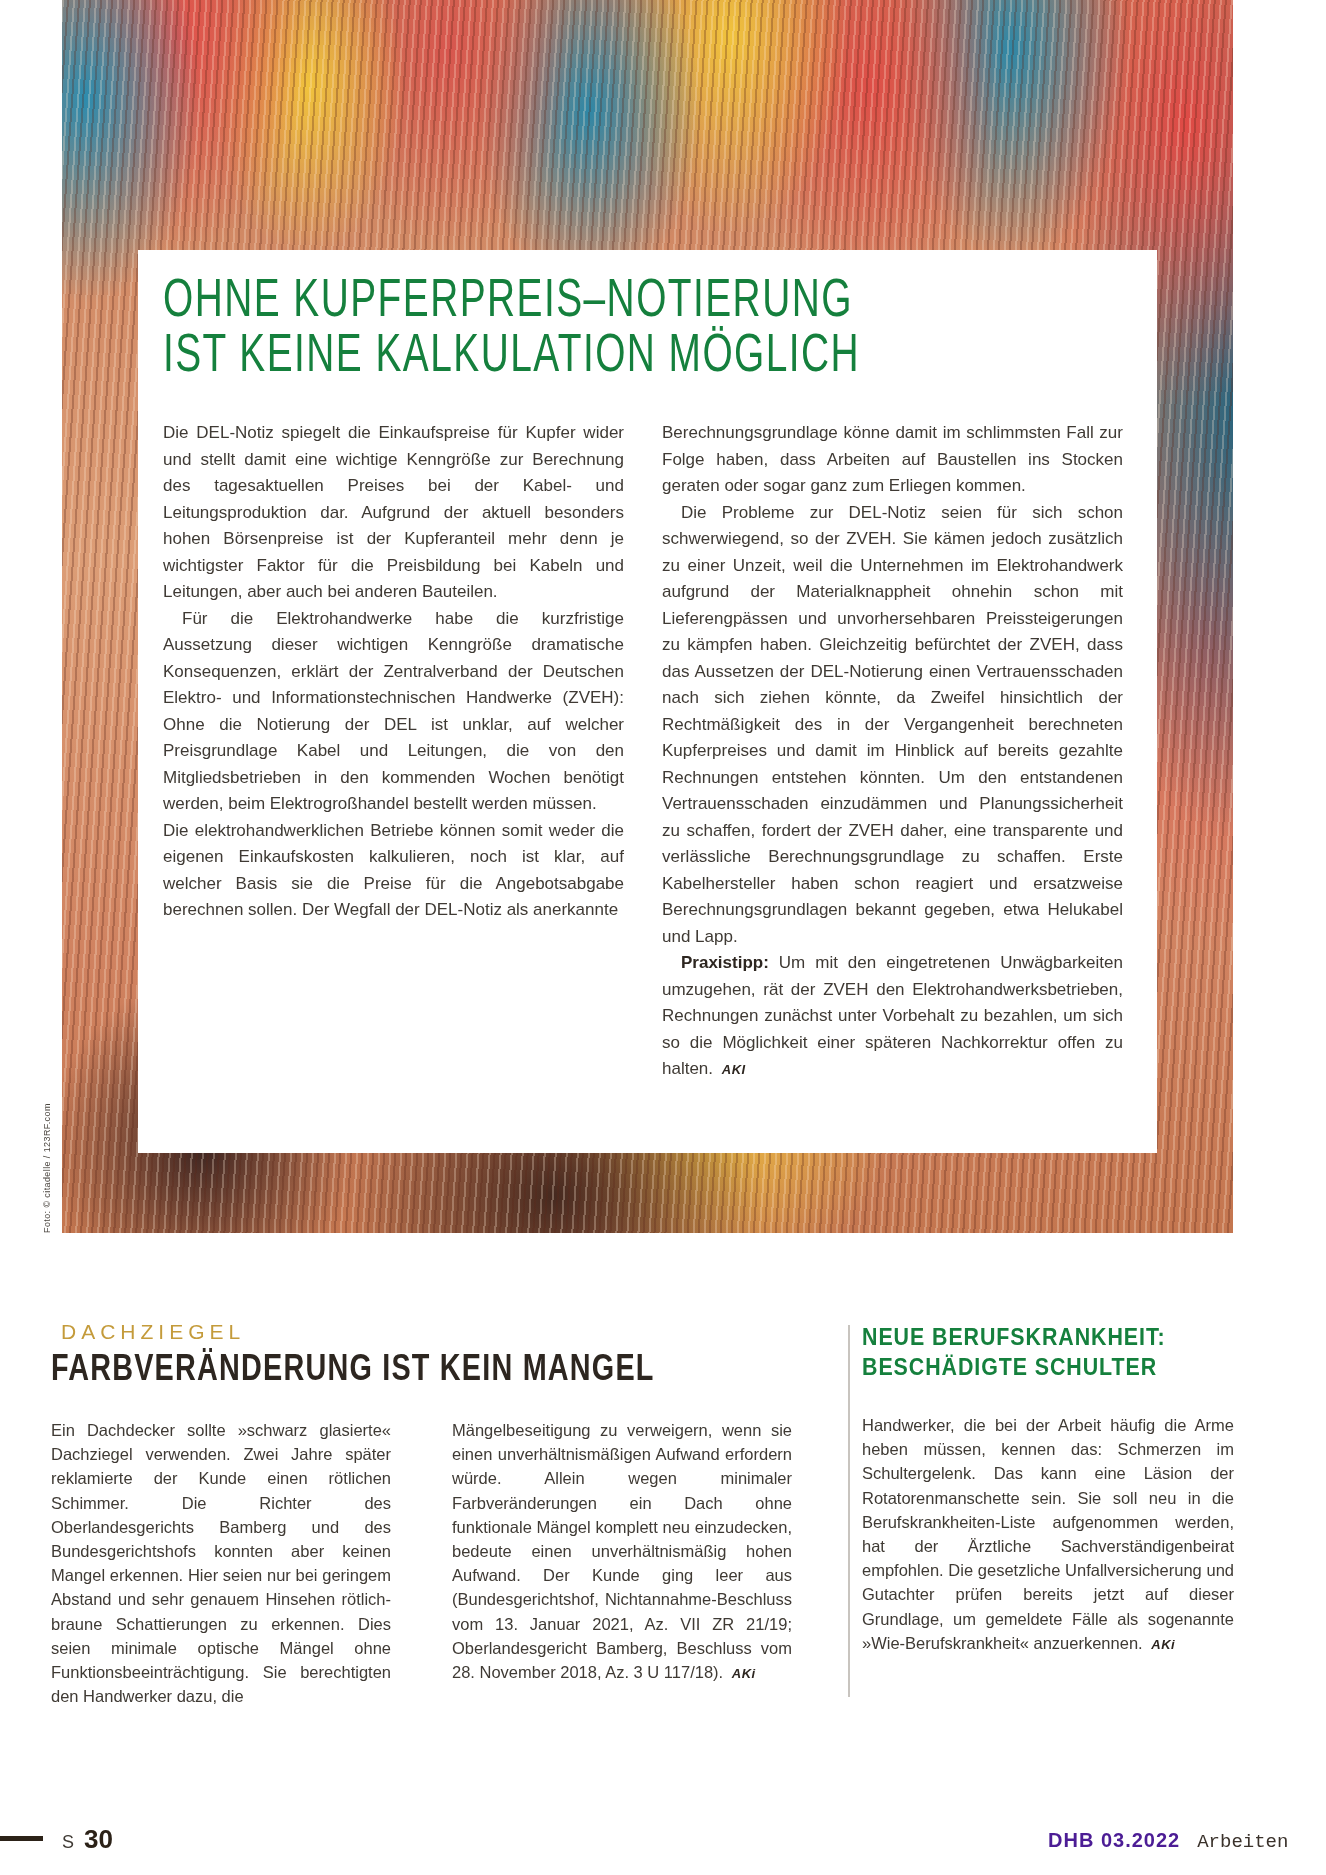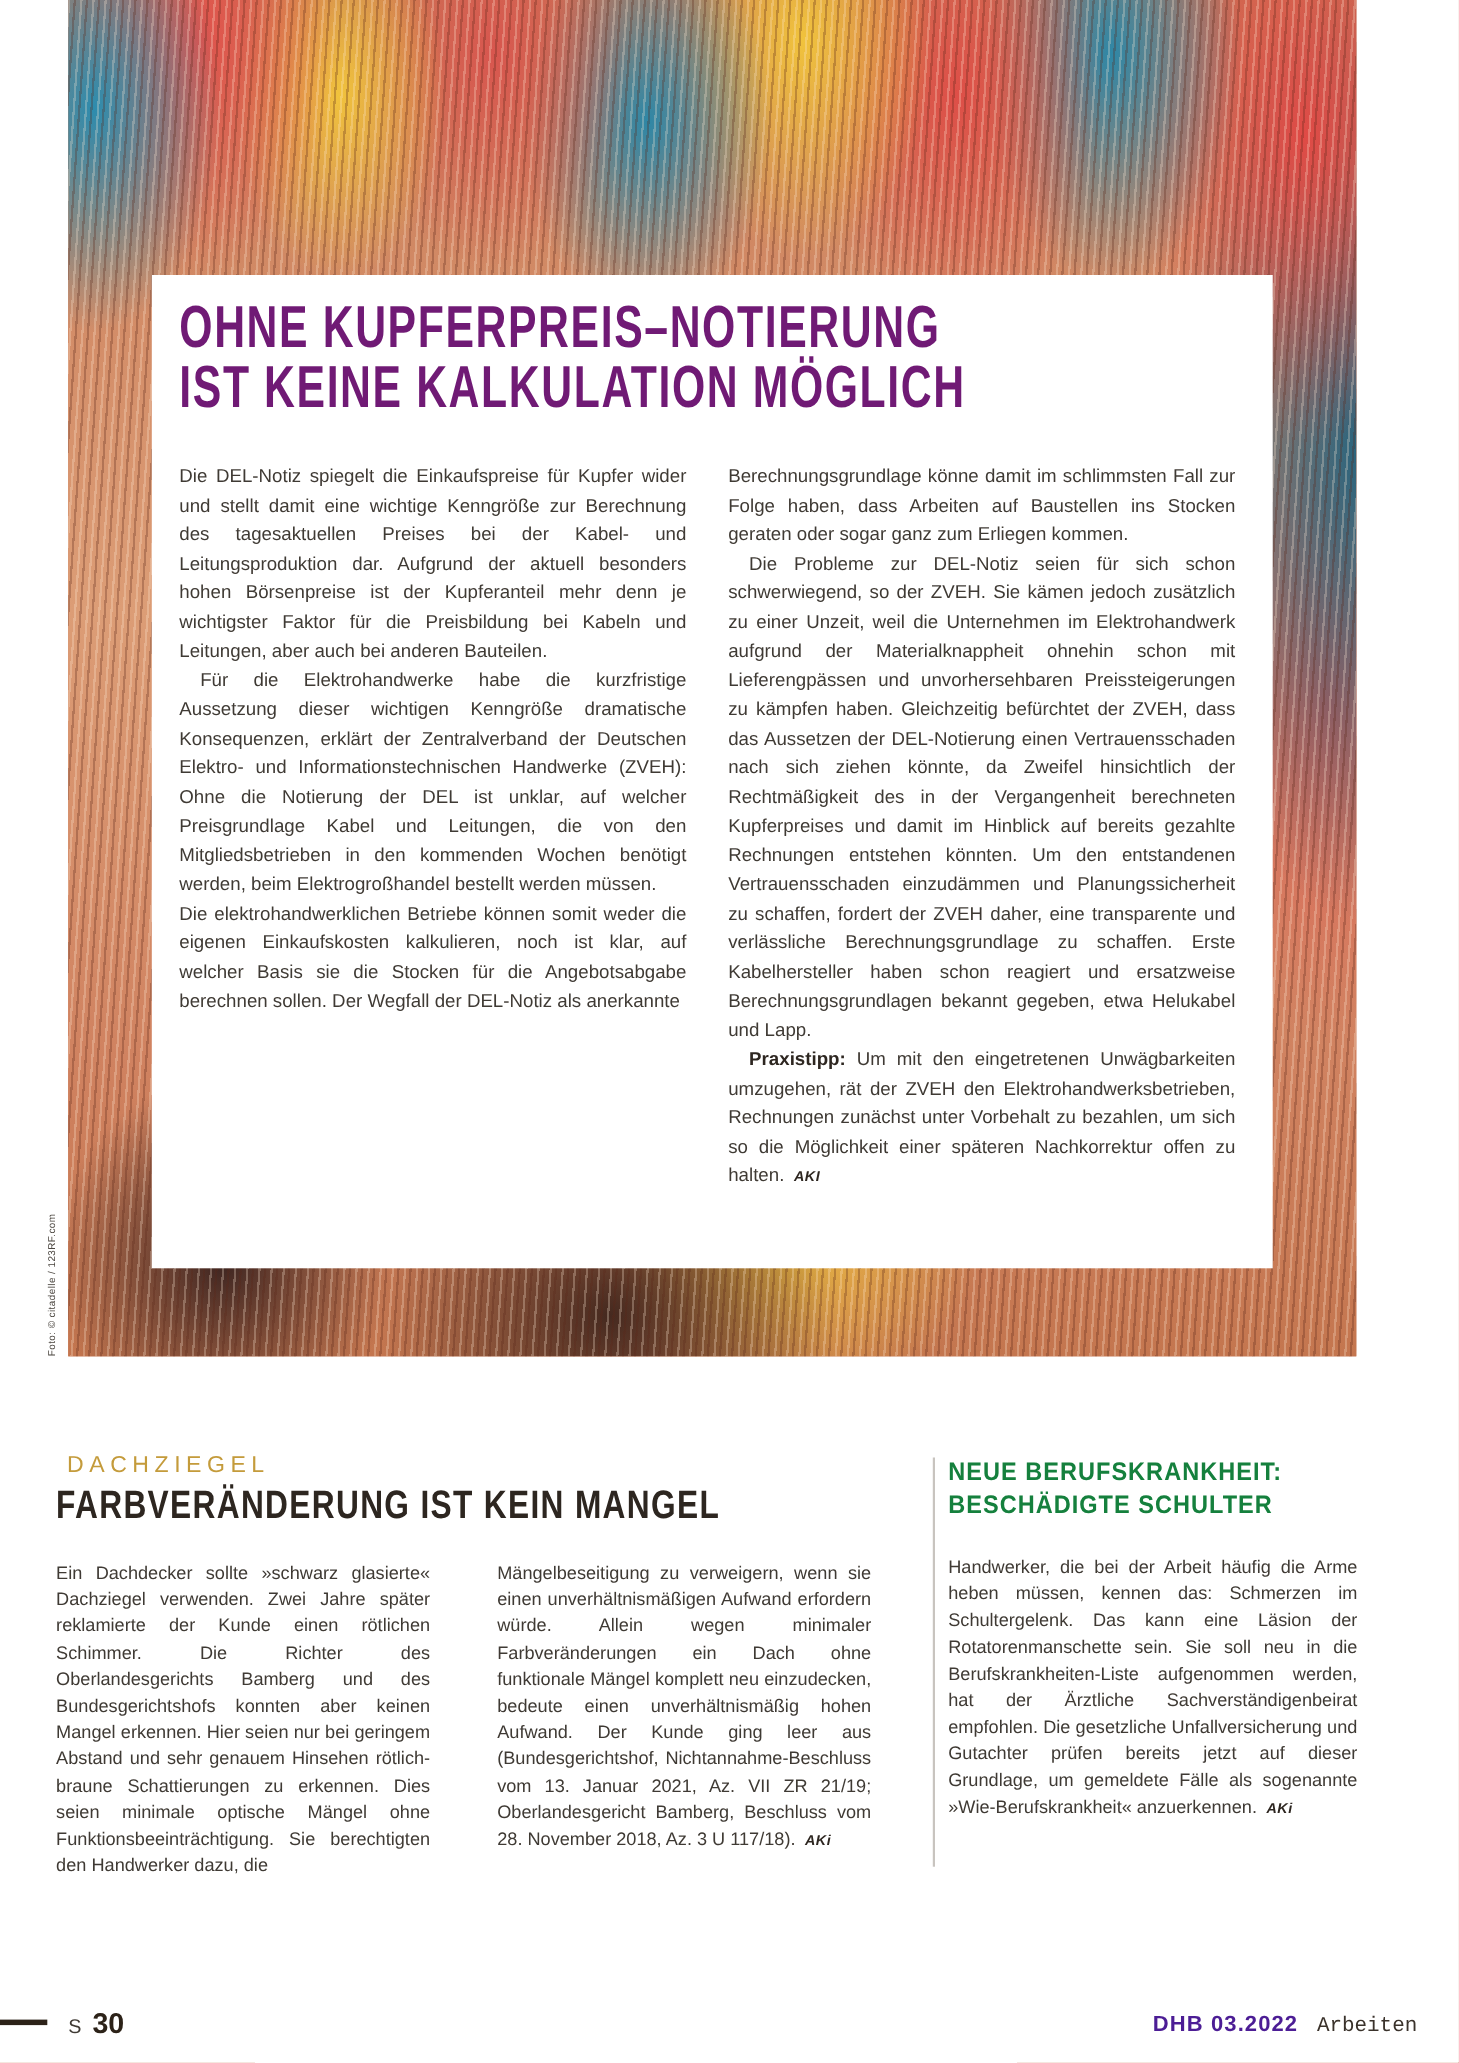--- a/index.html
+++ b/index.html
@@ -22,21 +22,21 @@
       radial-gradient(260px 620px at 101% 33%, #20627e 0%, rgba(32,98,126,0) 70%),
       radial-gradient(230px 500px at 98% 52%, #da5a50 0%, rgba(218,90,80,0) 62%),
       radial-gradient(300px 280px at 42% 97%, #45291f 0%, rgba(69,41,31,0) 70%),
       radial-gradient(260px 260px at 56% 90%, #eec03e 0%, rgba(238,192,62,0) 68%),
       radial-gradient(220px 240px at 12% 93%, #3c2420 0%, rgba(60,36,32,0) 70%),
       linear-gradient(180deg,#c97a57 0%,#dc9d76 45%,#d08260 78%,#c4764f 100%);}
 
   
   .whitebox{position:absolute;left:76px;top:250px;width:1019px;height:903px;background:#ffffff;
             box-sizing:border-box;padding:20px 35px 0 25px;}
-  h1{margin:0 0 40px 0;font-weight:700;color:#701a75;}
+  h1{margin:0 0 40px 0;font-weight:400;color:#15803d;}
   .hline{display:block;font-size:54px;line-height:55px;letter-spacing:2px;white-space:nowrap;
          transform:scaleX(0.72);transform-origin:0 50%;}
   .cols{display:flex;gap:38px;}
   .col{width:461px;flex:none;}
   .intro{margin:0 0 31px 0;font-size:18px;line-height:28.5px;font-weight:700;color:#2d2620;
          text-align:justify;hyphens:auto;}
   .bp{margin:0;font-size:17px;line-height:26.5px;text-align:justify;hyphens:auto;color:#3f3a34;}
   .ind{text-indent:19px;}
   .ptl{color:#2d2620;}
   .mark{font-style:italic;font-weight:700;font-size:13px;letter-spacing:0.5px;color:#2d2620;
@@ -78,21 +78,21 @@
   <div class="photo">
     <div class="whitebox">
       <h1>
         <span class="hline">OHNE KUPFERPREIS–NOTIERUNG</span>
         <span class="hline">IST KEINE KALKULATION MÖGLICH</span>
       </h1>
       <div class="cols">
         <div class="col">
           <p class="bp">Die DEL-Notiz spiegelt die Einkaufspreise für Kupfer wider und stellt damit eine wichtige Kenngröße zur Berechnung des tagesaktuellen Preises bei der Kabel- und Leitungsproduktion dar. Aufgrund der aktuell besonders hohen Börsenpreise ist der Kupferanteil mehr denn je wichtigster Faktor für die Preisbildung bei Kabeln und Leitungen, aber auch bei anderen Bauteilen.</p>
           <p class="bp ind">Für die Elektrohandwerke habe die kurzfristige Aussetzung dieser wichtigen Kenngröße dramatische Konsequenzen, erklärt der Zentralverband der Deutschen Elektro- und Informationstechnischen Handwerke (ZVEH): Ohne die Notierung der DEL ist unklar, auf welcher Preisgrundlage Kabel und Leitungen, die von den Mitgliedsbetrieben in den kommenden Wochen benötigt werden, beim Elektrogroßhandel bestellt werden müssen.</p>
-          <p class="bp">Die elektrohandwerklichen Betriebe können somit weder die eigenen Einkaufskosten kalkulieren, noch ist klar, auf welcher Basis sie die Stocken für die Angebotsabgabe berechnen sollen. Der Wegfall der DEL-Notiz als anerkannte</p>
+          <p class="bp">Die elektrohandwerklichen Betriebe können somit weder die eigenen Einkaufskosten kalkulieren, noch ist klar, auf welcher Basis sie die Preise für die Angebotsabgabe berechnen sollen. Der Wegfall der DEL-Notiz als anerkannte</p>
         </div>
         <div class="col">
           <p class="bp">Berechnungsgrundlage könne damit im schlimmsten Fall zur Folge haben, dass Arbeiten auf Baustellen ins Stocken geraten oder sogar ganz zum Erliegen kommen.</p>
           <p class="bp ind">Die Probleme zur DEL-Notiz seien für sich schon schwerwiegend, so der ZVEH. Sie kämen jedoch zusätzlich zu einer Unzeit, weil die Unternehmen im Elektrohandwerk aufgrund der Materialknappheit ohnehin schon mit Lieferengpässen und unvorhersehbaren Preissteigerungen zu kämpfen haben. Gleichzeitig befürchtet der ZVEH, dass das Aussetzen der DEL-Notierung einen Vertrauensschaden nach sich ziehen könnte, da Zweifel hinsichtlich der Rechtmäßigkeit des in der Vergangenheit berechneten Kupferpreises und damit im Hinblick auf bereits gezahlte Rechnungen entstehen könnten. Um den entstandenen Vertrauensschaden einzudämmen und Planungssicherheit zu schaffen, fordert der ZVEH daher, eine transparente und verlässliche Berechnungsgrundlage zu schaffen. Erste Kabelhersteller haben schon reagiert und ersatzweise Berechnungsgrundlagen bekannt gegeben, etwa Helukabel und Lapp.</p>
           <p class="bp ind"><b class="ptl">Praxistipp:</b> <span>Um mit den eingetretenen Unwägbarkeiten umzugehen, rät der ZVEH den Elektrohandwerksbetrieben, Rechnungen zunächst unter Vorbehalt zu bezahlen, um sich so die Möglichkeit einer späteren Nachkorrektur offen zu halten.</span> <span class="mark">AKI</span></p>
         </div>
       </div>
     </div>
   </div>
 

